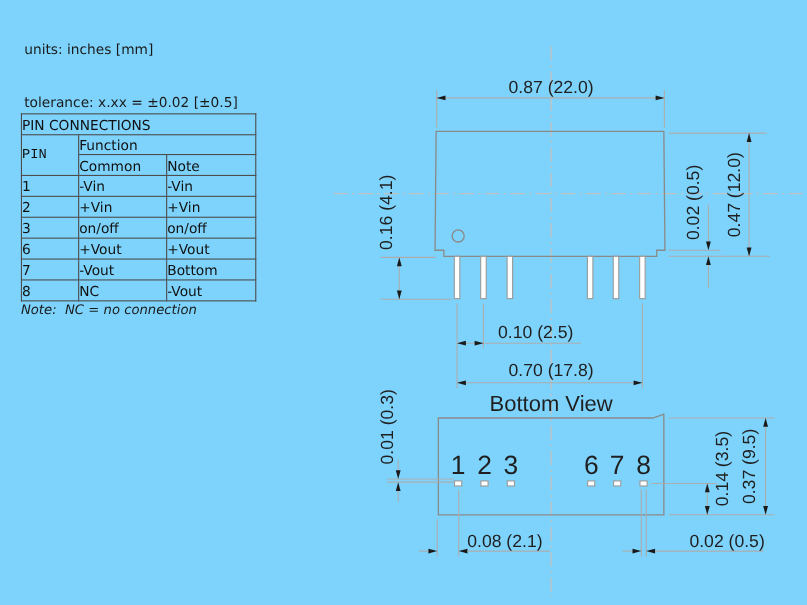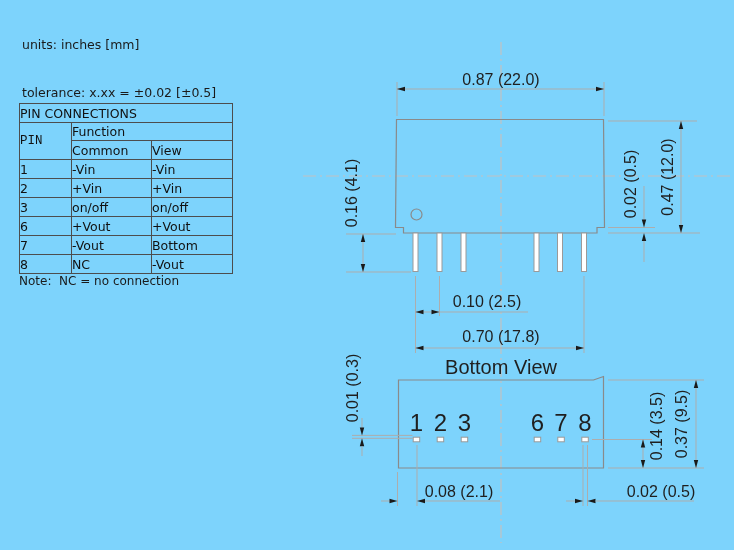--- a/index.html
+++ b/index.html
@@ -4,21 +4,21 @@
 <style>
   html,body{margin:0;padding:0;background:#ffffff;}
   #stage{position:relative;width:734px;height:550px;background:#7dd3fc;overflow:hidden;
          font-family:"DejaVu Sans","Liberation Sans",sans-serif;color:#1a1a1a;}
   .info{position:absolute;left:22px;top:5px;font-size:12.5px;line-height:16px;white-space:pre;}
   table.pins{position:absolute;left:19px;top:103px;border-collapse:collapse;
              font-size:12.5px;color:#111;table-layout:fixed;}
   table.pins td,table.pins th{border:1px solid #4d4d4d;text-align:left;vertical-align:middle;
              padding:0;height:18px;font-weight:400;}
   table.pins .c0{width:51px;font-family:Liberation Mono, monospace;} table.pins .c1{width:79px;} table.pins .c2{width:80px;}
-  .note{position:absolute;left:19px;top:274px;font-size:12px;white-space:pre;color:#1a1a1a;}
+  .note{position:absolute;left:19px;top:274px;font-size:12px;white-space:pre;color:#1a1a1a;font-style:italic;}
   svg{position:absolute;left:0;top:0;}
   svg text{font-family:"Liberation Sans","DejaVu Sans",sans-serif;fill:#1f1f1f;}
   .dimtxt{font-size:16px;}
   .viewtitle{font-size:20px;}
   .pinnum{font-size:24px;}
   .outline{stroke:#8a8a8a;fill:none;stroke-width:1.2;}
   .lead{stroke:#9a9a9a;fill:#ffffff;stroke-width:1;}
   .dim{stroke:#adadad;stroke-width:1;fill:none;}
   .cl{stroke:#c2c2c2;stroke-width:1.2;fill:none;stroke-dasharray:13 4 2 4;}
   .ah{fill:#1a1a1a;stroke:none;}
@@ -37,21 +37,21 @@
     <tbody>
         <tr>
       <th colspan="3" style="height:18px">PIN CONNECTIONS</th>
     </tr>
     <tr>
       <th rowspan="2" class="c0">PIN</th>
       <th colspan="2" style="height:17px">Function</th>
     </tr>
     <tr>
       <th class="c1" style="height:17px">Common</th>
-      <th class="c2">View</th>
+      <th class="c2">Note</th>
     </tr>
     <tr>
       <td>1</td>
       <td>-Vin</td>
       <td>-Vin</td>
     </tr>
     <tr>
       <td>2</td>
       <td>+Vin</td>
       <td>+Vin</td>

